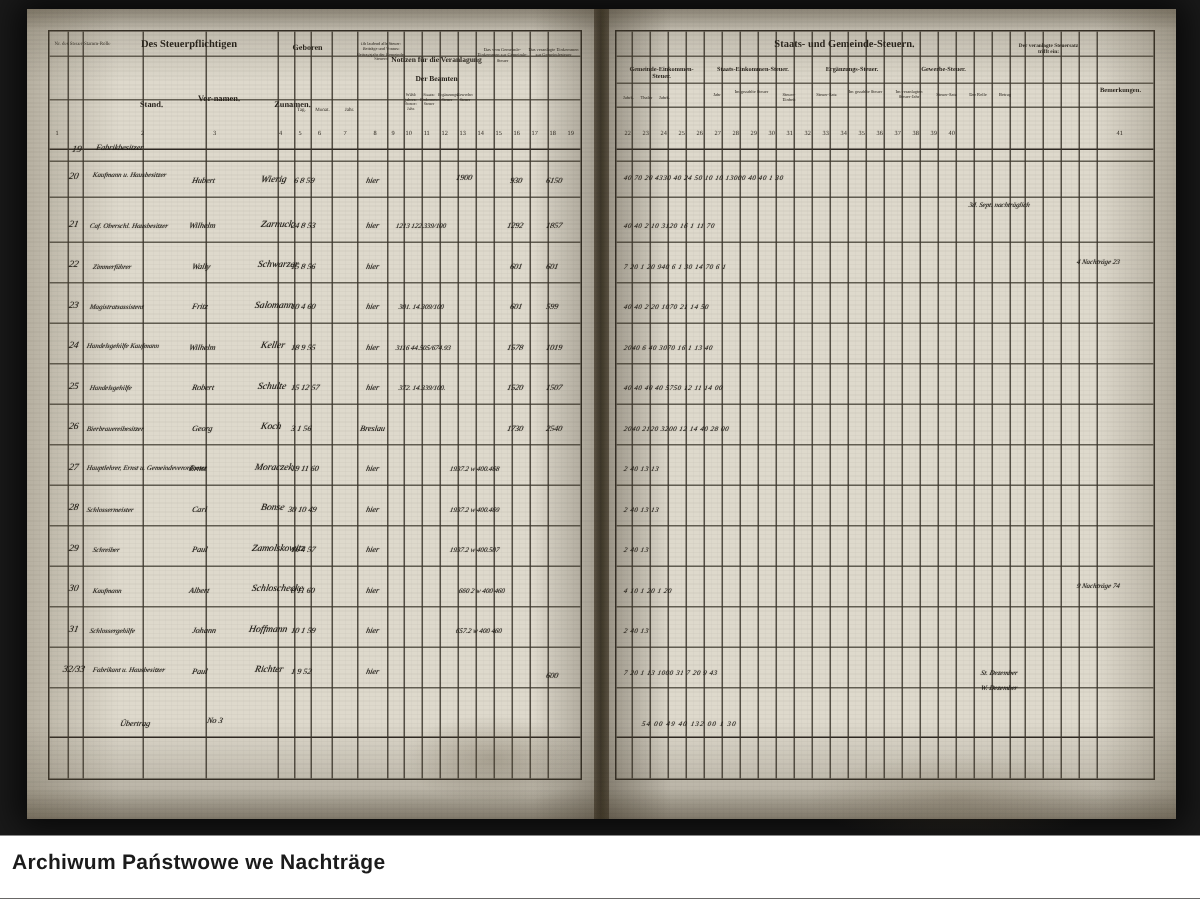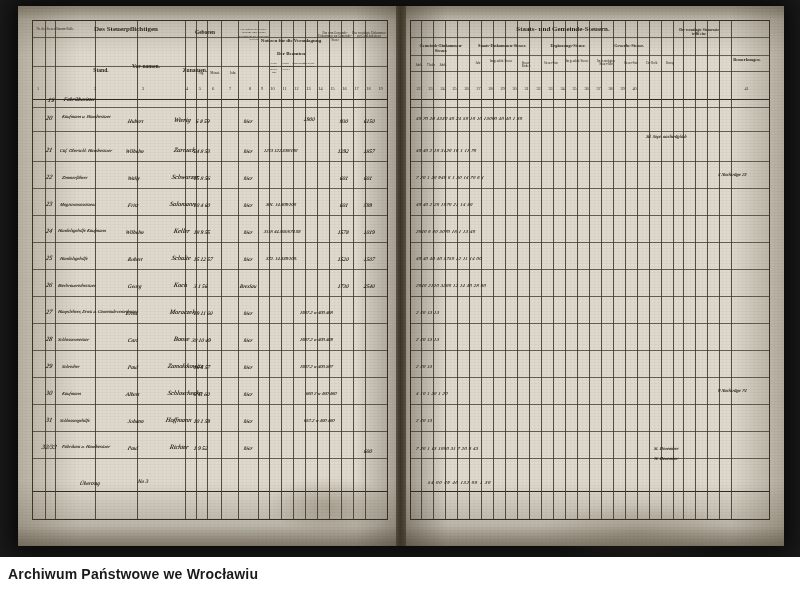--- a/index.html
+++ b/index.html
@@ -421,15 +421,15 @@
            background:radial-gradient(ellipse,rgba(90,78,56,.30),rgba(255,255,255,0) 70%);"></div>
       <div class="stain" style="left:520px;top:496px;width:200px;height:60px;
            background:radial-gradient(ellipse,rgba(100,86,62,.26),rgba(255,255,255,0) 70%);"></div>
       <div class="edgewear" style="left:0;top:0;width:766px;height:14px;"></div>
       <div class="edgewear" style="left:0;bottom:0;width:766px;height:20px;
            background:linear-gradient(0deg,rgba(60,50,35,.40),rgba(255,255,255,0));"></div>
     </div>
   </div>
 
   <div id="footer">
-    <div class="wm">Archiwum Państwowe we Wrocławiu</div>
+    <div class="wm">Archiwum Państwowe we Nachträge</div>
   </div>
 </div>
 
 </body></html>

